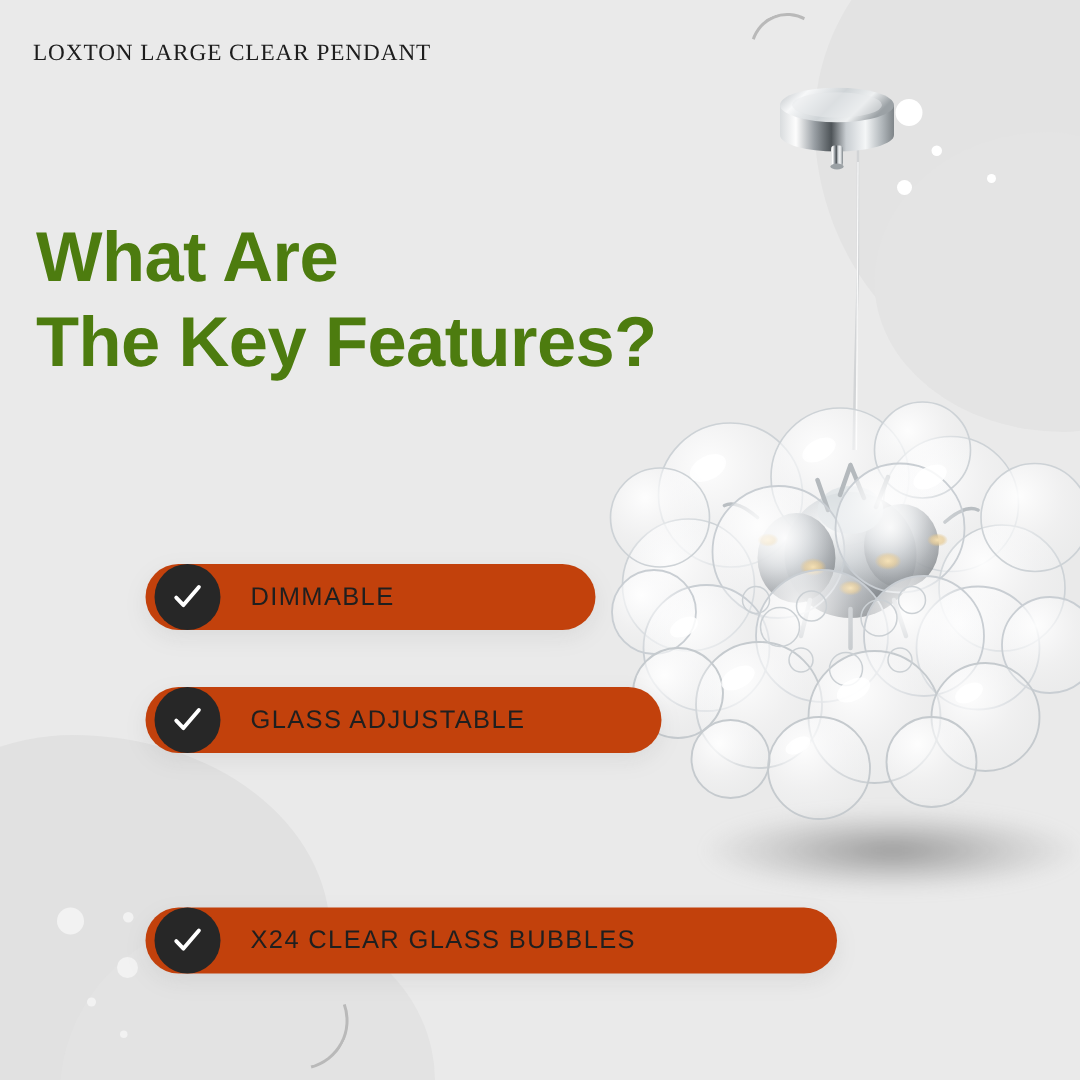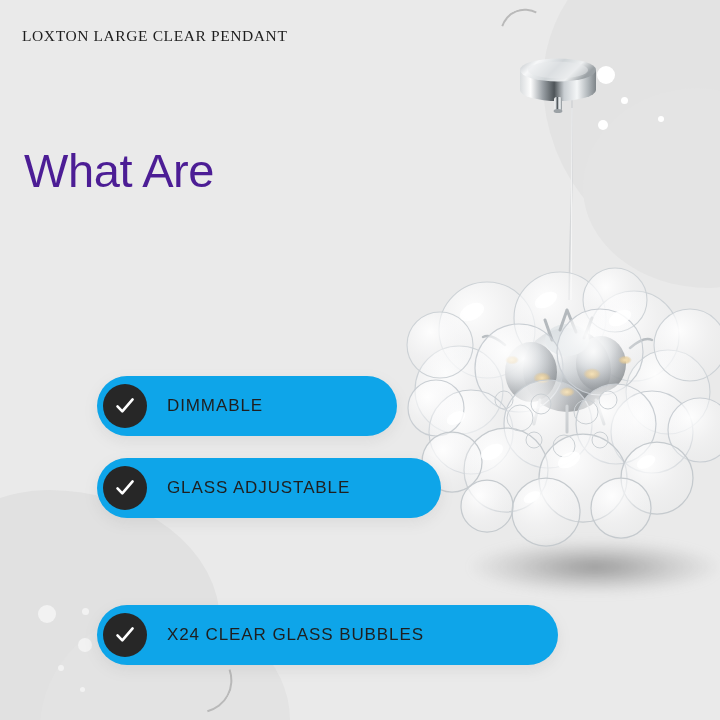--- a/index.html
+++ b/index.html
@@ -94,33 +94,33 @@
     white-space: nowrap;
   }
 
   
   .heading {
     position: absolute;
     left: 24px;
     top: 142px;
     font-size: 47px;
     line-height: 57px;
-    font-weight: 400;
-    color: #4c1d95;
+    font-weight: 700;
+    color: #4d7c0f;
     letter-spacing: -0.4px;
     white-space: nowrap;
   }
   .heading .line { display: block; }
 
   
   .pill {
     position: absolute;
     left: 97px;
-    height: 60px;
-    background: #0ea5e9;
+    height: 44px;
+    background: #c2410c;
     border-radius: 30px;
     display: flex;
     align-items: center;
     box-shadow: 0 5px 14px rgba(120,120,120,0.13);
   }
   .pill .check {
     width: 44px;
     height: 44px;
     min-width: 44px;
     margin-left: 6px;
@@ -299,20 +299,21 @@
       <ellipse cx="646" cy="462" rx="10" ry="6" transform="rotate(-28 646 462)"></ellipse>
       <ellipse cx="456" cy="418" rx="10" ry="6" transform="rotate(-28 456 418)"></ellipse>
       <ellipse cx="532" cy="497" rx="9" ry="5" transform="rotate(-28 532 497)"></ellipse>
     </g>
   </svg>
 
   <div class="top-label">LOXTON LARGE CLEAR PENDANT</div>
 
   <div class="heading">
     <span class="line">What Are</span>
+    <span class="line">The Key Features?</span>
   </div>
 
   <div class="pill" id="pill0">
     <span class="check">
       <svg width="24" height="24" viewBox="0 0 24 24" fill="none">
         <path d="M4.5 12.4 L9.3 17.4 L19.6 5.4" stroke="#ffffff" stroke-width="2.6" stroke-linecap="round" stroke-linejoin="round"></path>
       </svg>
     </span>
     <span class="ptext">DIMMABLE</span>
   </div>

